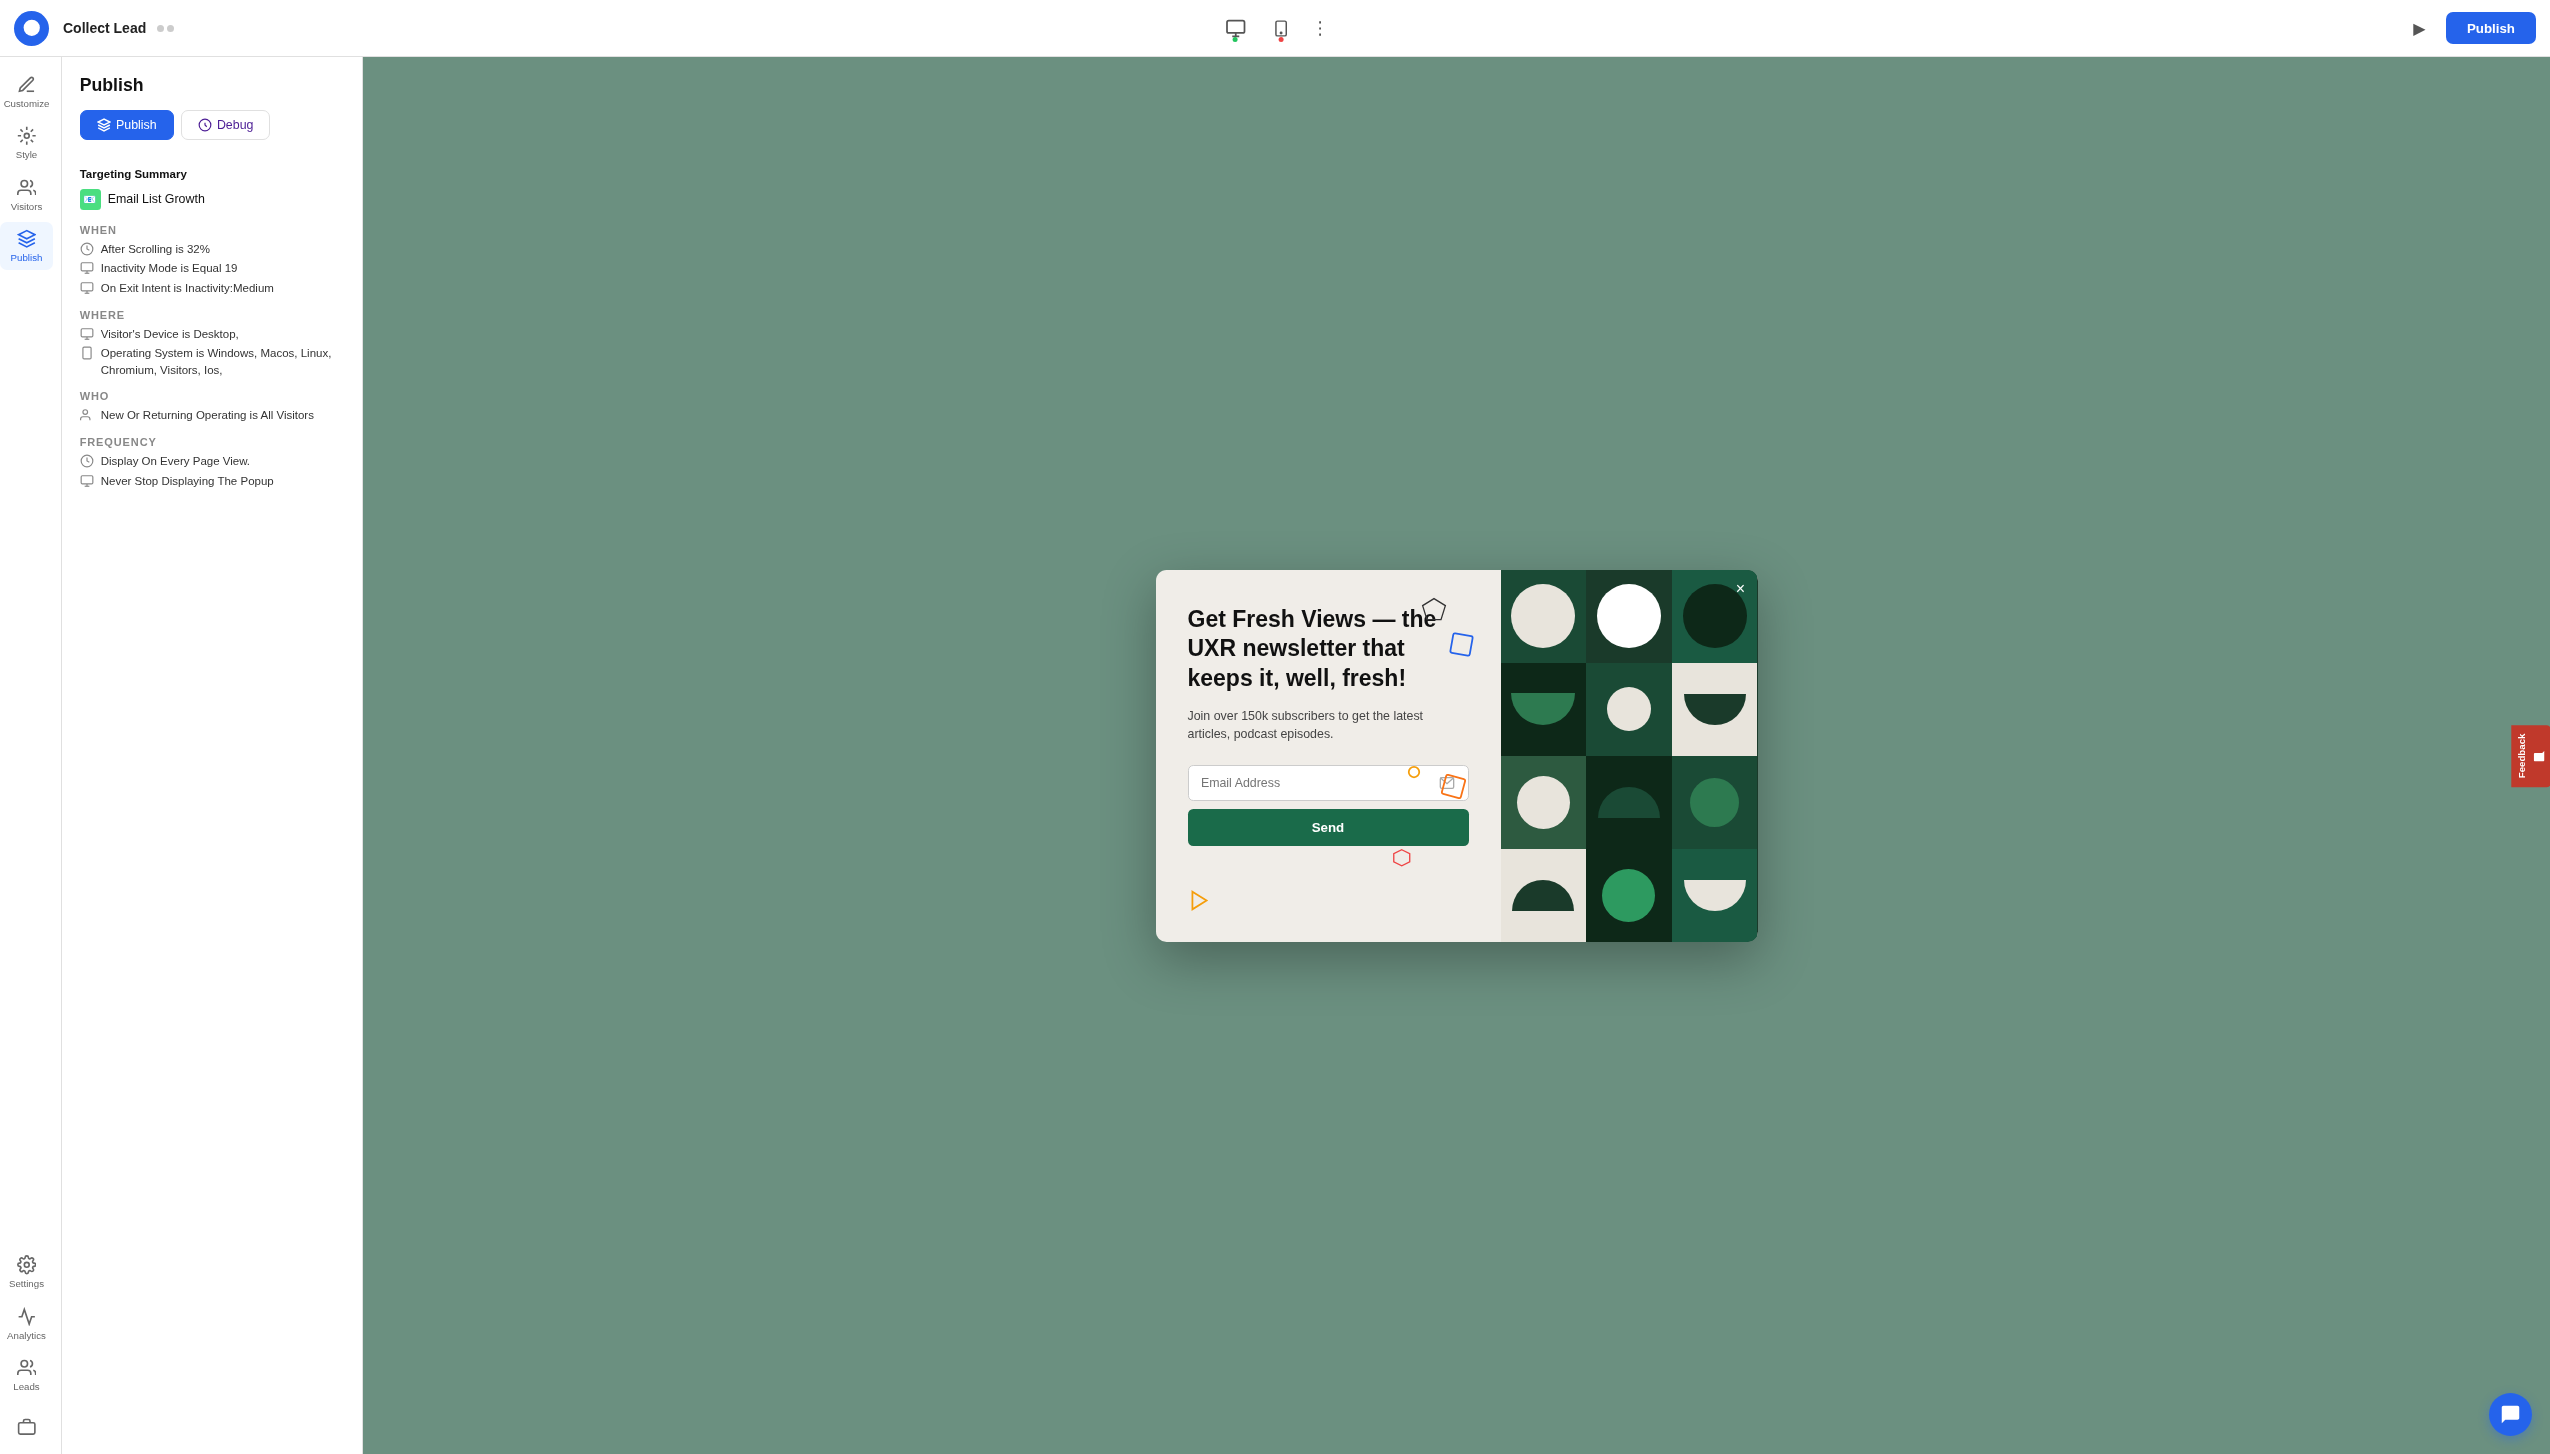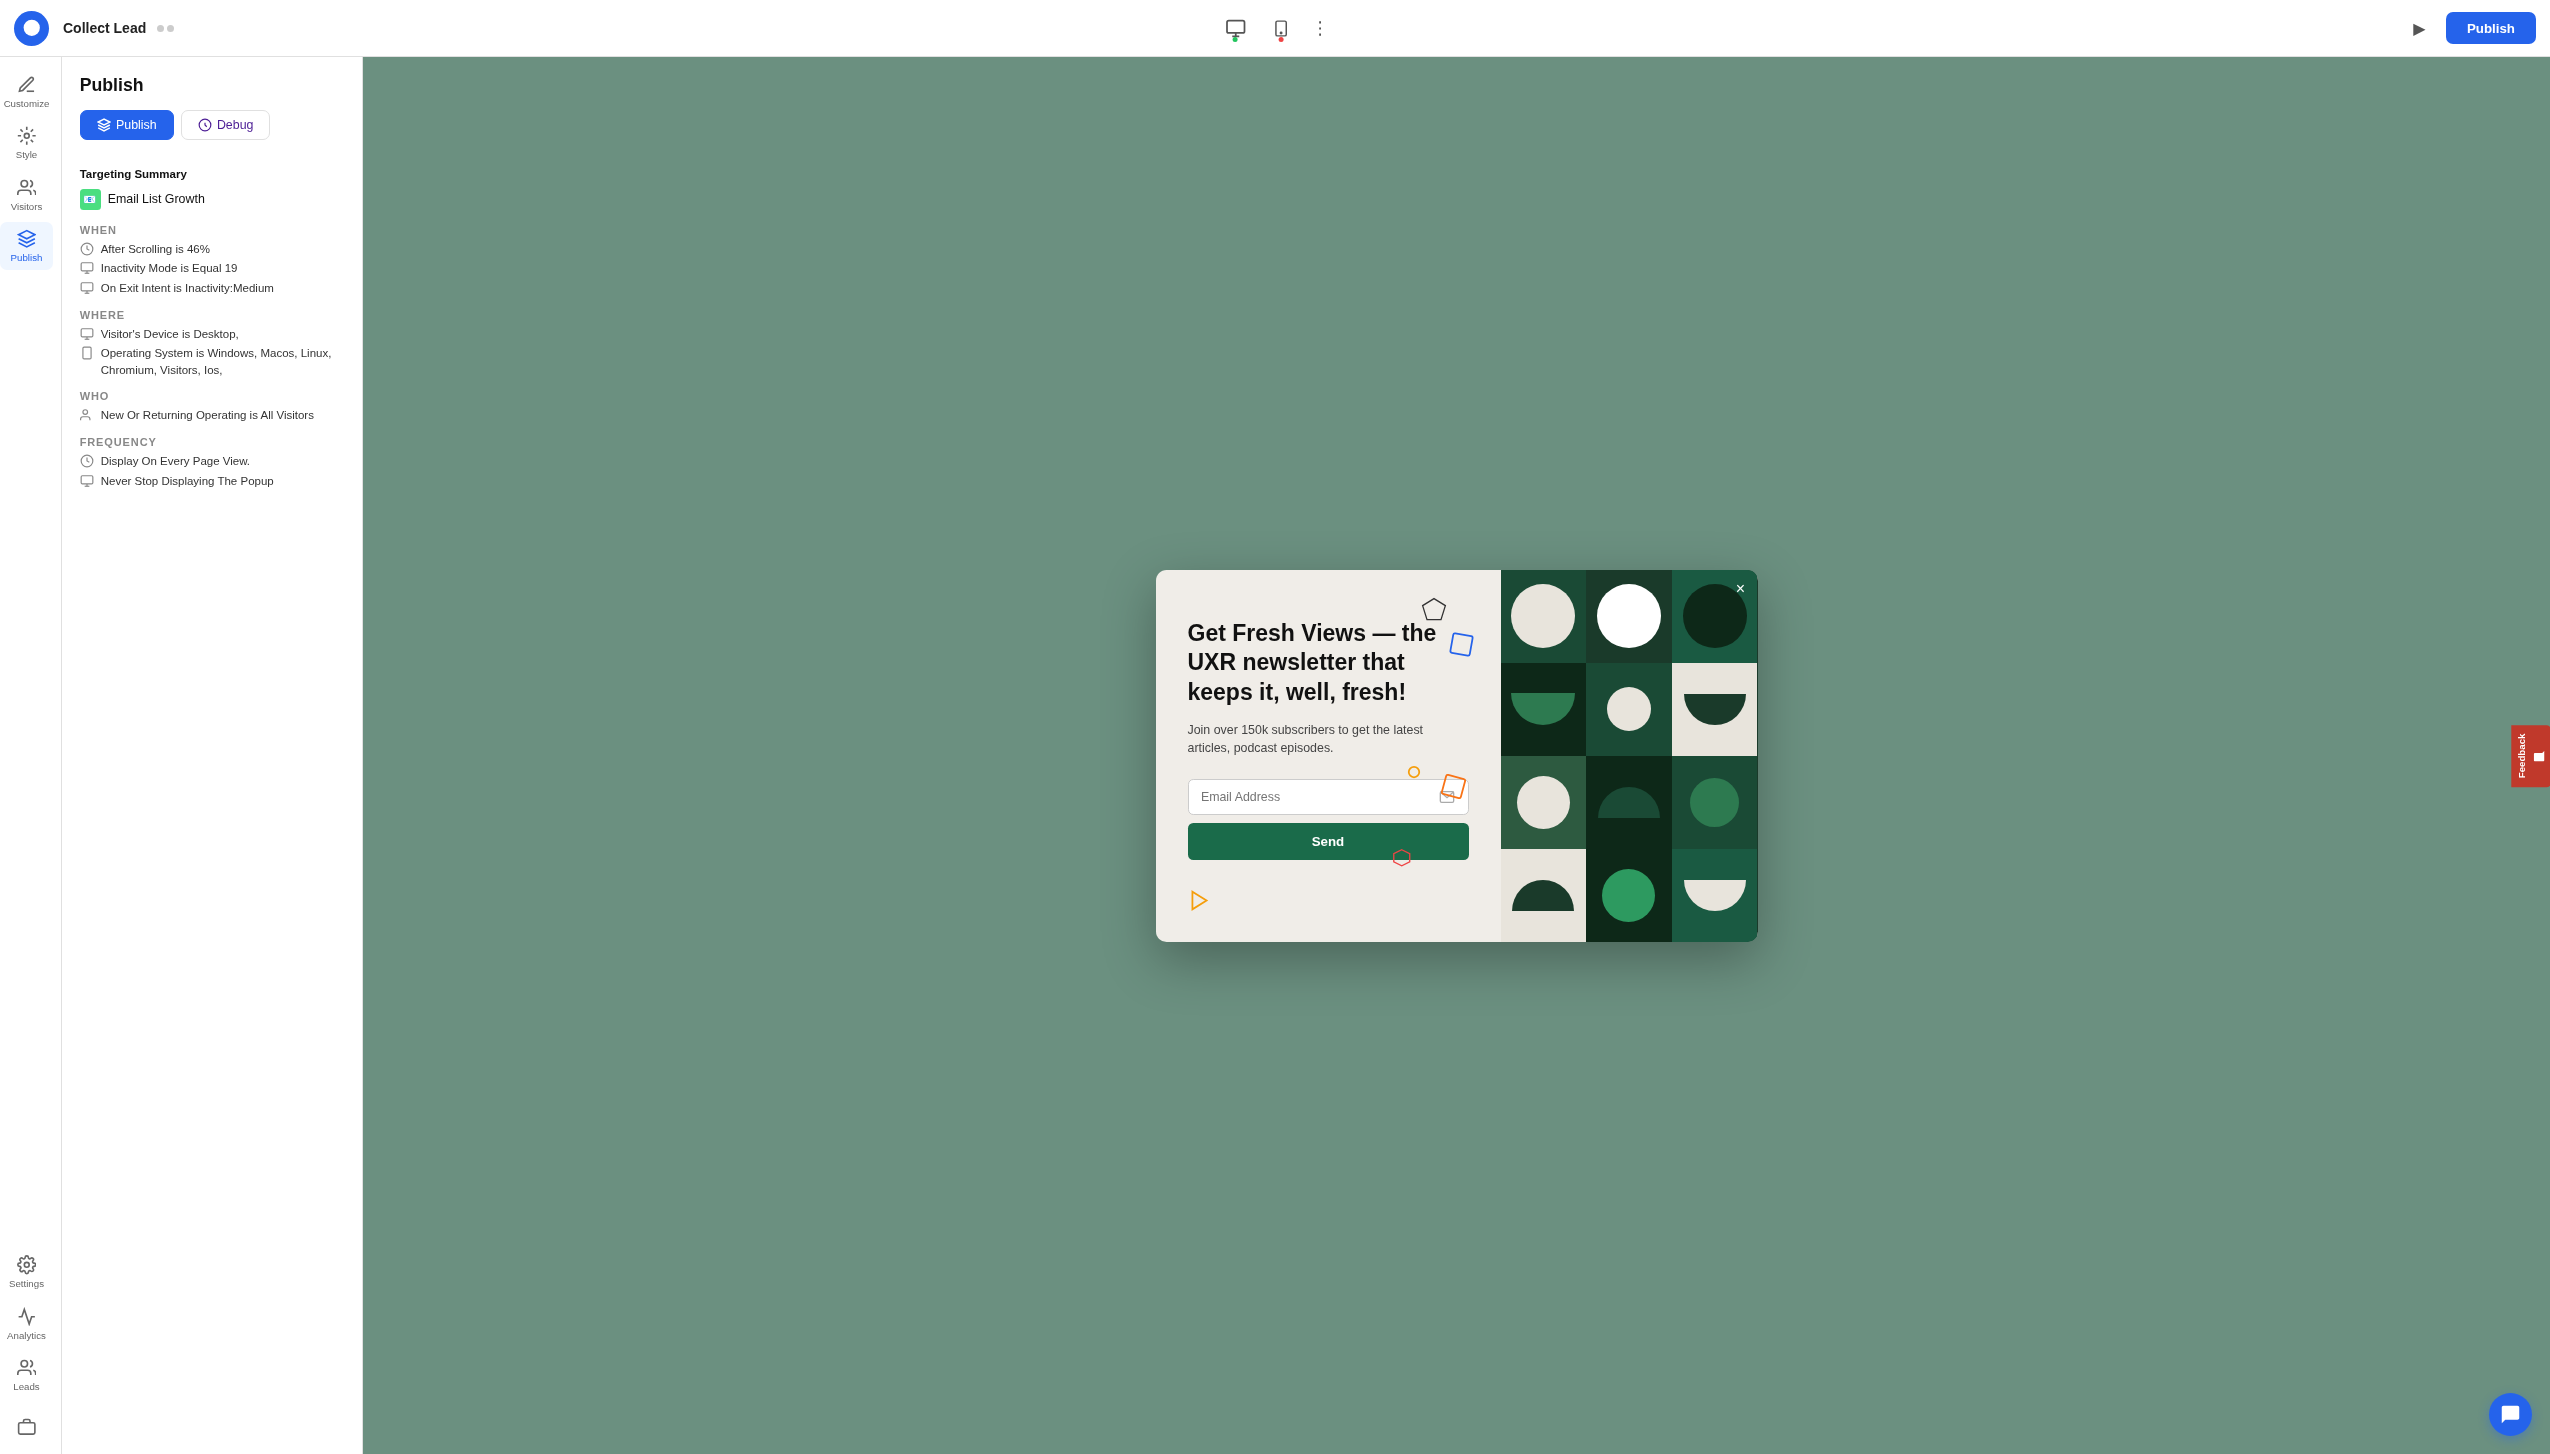--- a/index.html
+++ b/index.html
@@ -52,21 +52,21 @@
     .condition-section { margin-bottom: 12.4px; }
     .condition-label { font-size: 11px; font-weight: 700; color: #888; letter-spacing: 0.08em; margin-bottom: 5.3px; }
     .condition-item { display: flex; align-items: flex-start; gap: 7px; font-size: 11.5px; color: #333; margin-bottom: 3.5px; line-height: 1.4; }
     .condition-item svg { flex-shrink: 0; margin-top: 0.9px; width: 14px; height: 14px; color: #888; }
 
     
     .preview-area { flex: 1; background: #6b9080; display: flex; align-items: center; justify-content: center; position: relative; overflow: hidden; }
 
     
     .modal-popup { background: #f0ede8; border-radius: 10.6px; width: 602px; min-height: 372px; display: flex; overflow: hidden; position: relative; box-shadow: 0 17.7px 53px rgba(0,0,0,0.3); }
-    .modal-left { flex: 1; padding: 49px 32px; position: relative; }
+    .modal-left { flex: 1; padding: 35px 32px; position: relative; }
     .modal-headline { font-size: 23px; font-weight: 800; color: #111; line-height: 1.3; margin-bottom: 12.4px; }
     .modal-subtext { font-size: 12.4px; color: #444; margin-bottom: 21px; line-height: 1.5; }
     .modal-email-field { display: flex; align-items: center; border: 0.9px solid #ccc; border-radius: 5.3px; background: white; padding: 8.9px 12.4px; margin-bottom: 8.9px; }
     .modal-email-field input { border: none; background: none; flex: 1; font-size: 12.4px; color: #999; outline: none; }
     .modal-send-btn { background: #1a6b4a; color: white; border: none; border-radius: 5.3px; padding: 10.6px; width: 100%; font-size: 13.3px; font-weight: 600; cursor: pointer; }
     .modal-right { width: 257px; background: #1a3a2a; position: relative; overflow: hidden; flex-shrink: 0; }
     .modal-close { position: absolute; top: 10.6px; right: 12.4px; background: none; border: none; color: white; font-size: 16px; cursor: pointer; z-index: 10; }
 
     
     .grid-pattern { width: 100%; height: 100%; display: grid; grid-template-columns: repeat(3, 1fr); grid-template-rows: repeat(4, 1fr); }
@@ -219,21 +219,21 @@
       <span class="campaign-name">Email List Growth</span>
     </div>
 
     <div class="condition-section">
       <div class="condition-label">WHEN</div>
       <div class="condition-item">
         <svg viewBox="0 0 24 24" fill="none" stroke="currentColor" stroke-width="2">
             <circle cx="12" cy="12" r="10"></circle>
             <polyline points="12 6 12 12 16 14"></polyline>
           </svg>
-        <span>After Scrolling is 46%</span>
+        <span>After Scrolling is 32%</span>
       </div>
       <div class="condition-item">
         <svg viewBox="0 0 24 24" fill="none" stroke="currentColor" stroke-width="2">
             <rect x="2" y="3" width="20" height="14" rx="2"></rect>
             <line x1="8" y1="21" x2="16" y2="21"></line>
             <line x1="12" y1="17" x2="12" y2="21"></line>
           </svg>
         <span>Inactivity Mode is Equal 19</span>
       </div>
       <div class="condition-item">

